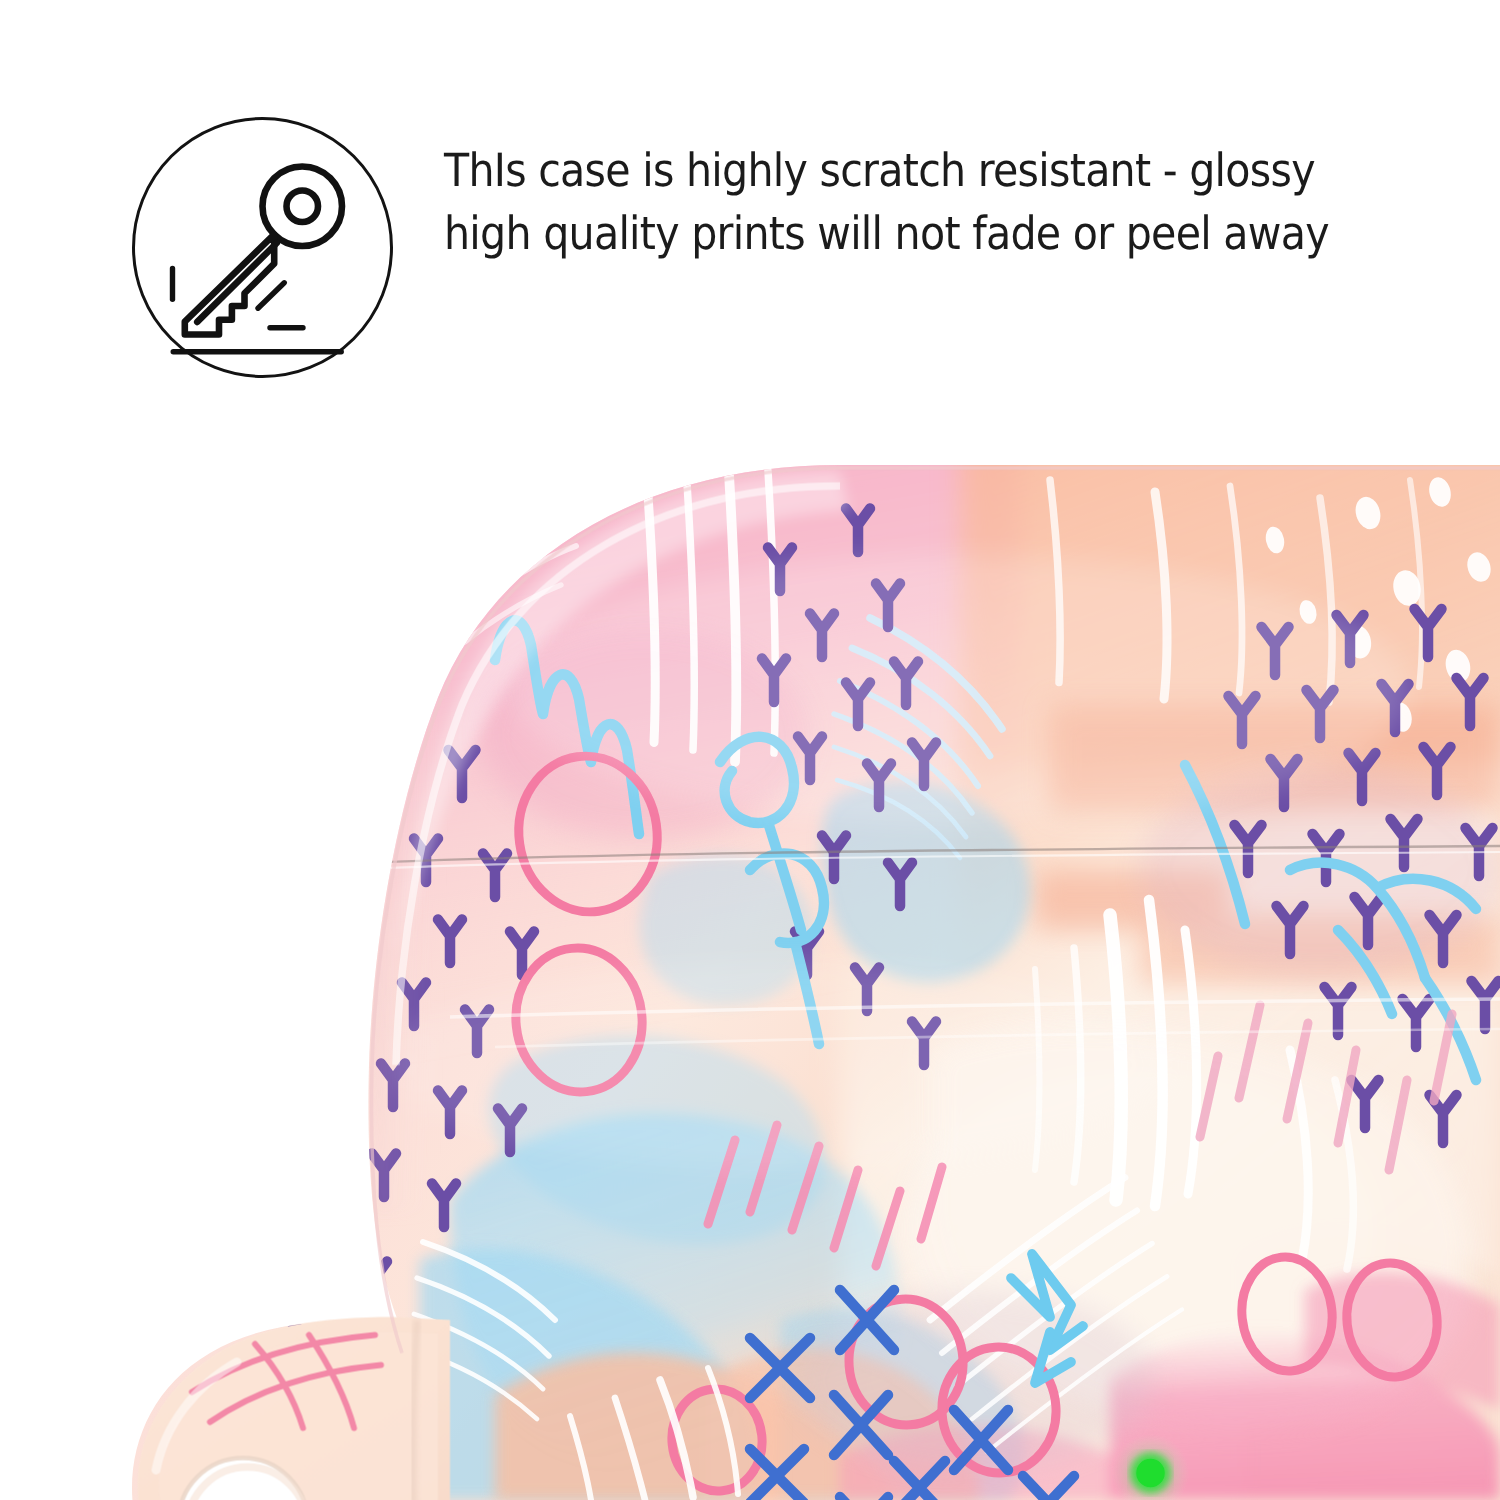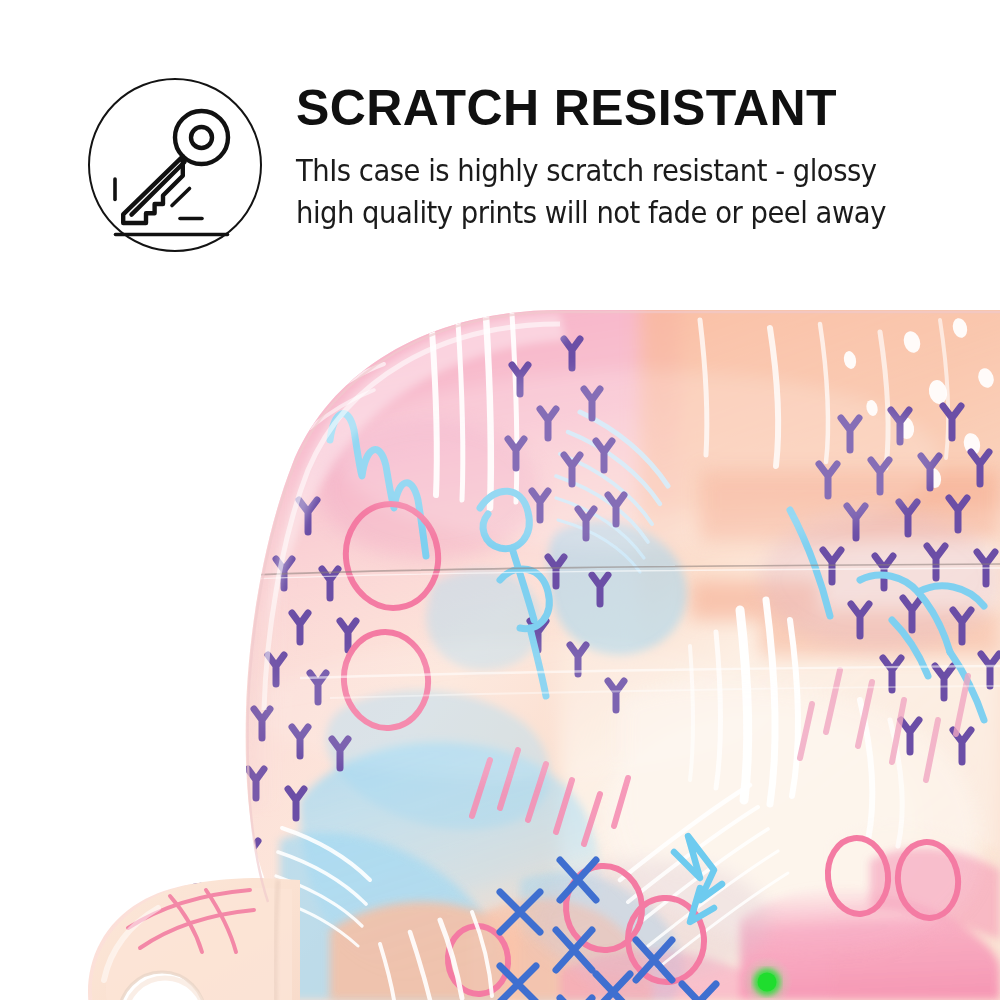--- a/index.html
+++ b/index.html
@@ -95,21 +95,20 @@
           <path d="M 25.5 154.5 L 137.5 154.5"></path>
 
           <path d="M 25.0 99.0 L 25.0 119.5"></path>
           <path d="M 90.0 138.5 L 112.0 138.5"></path>
           <path d="M 82.0 125.5 L 99.5 108.5"></path>
         </g>
       </svg>
     </div>
 
     <div class="feature-text">
-      <h1 class="feature-title">SCRATCH RESISTANT</h1>
       <p class="feature-desc">ThIs case is highly scratch resistant - glossy</p>
       <p class="feature-desc" style="margin-top:0px;">high quality prints will not fade or peel away</p>
     </div>
   </section>
 
   <section class="product-photo">
     <svg width="1000" height="720" viewBox="0 0 1000 720">
       <defs>
 
         <clipPath id="caseClip">

